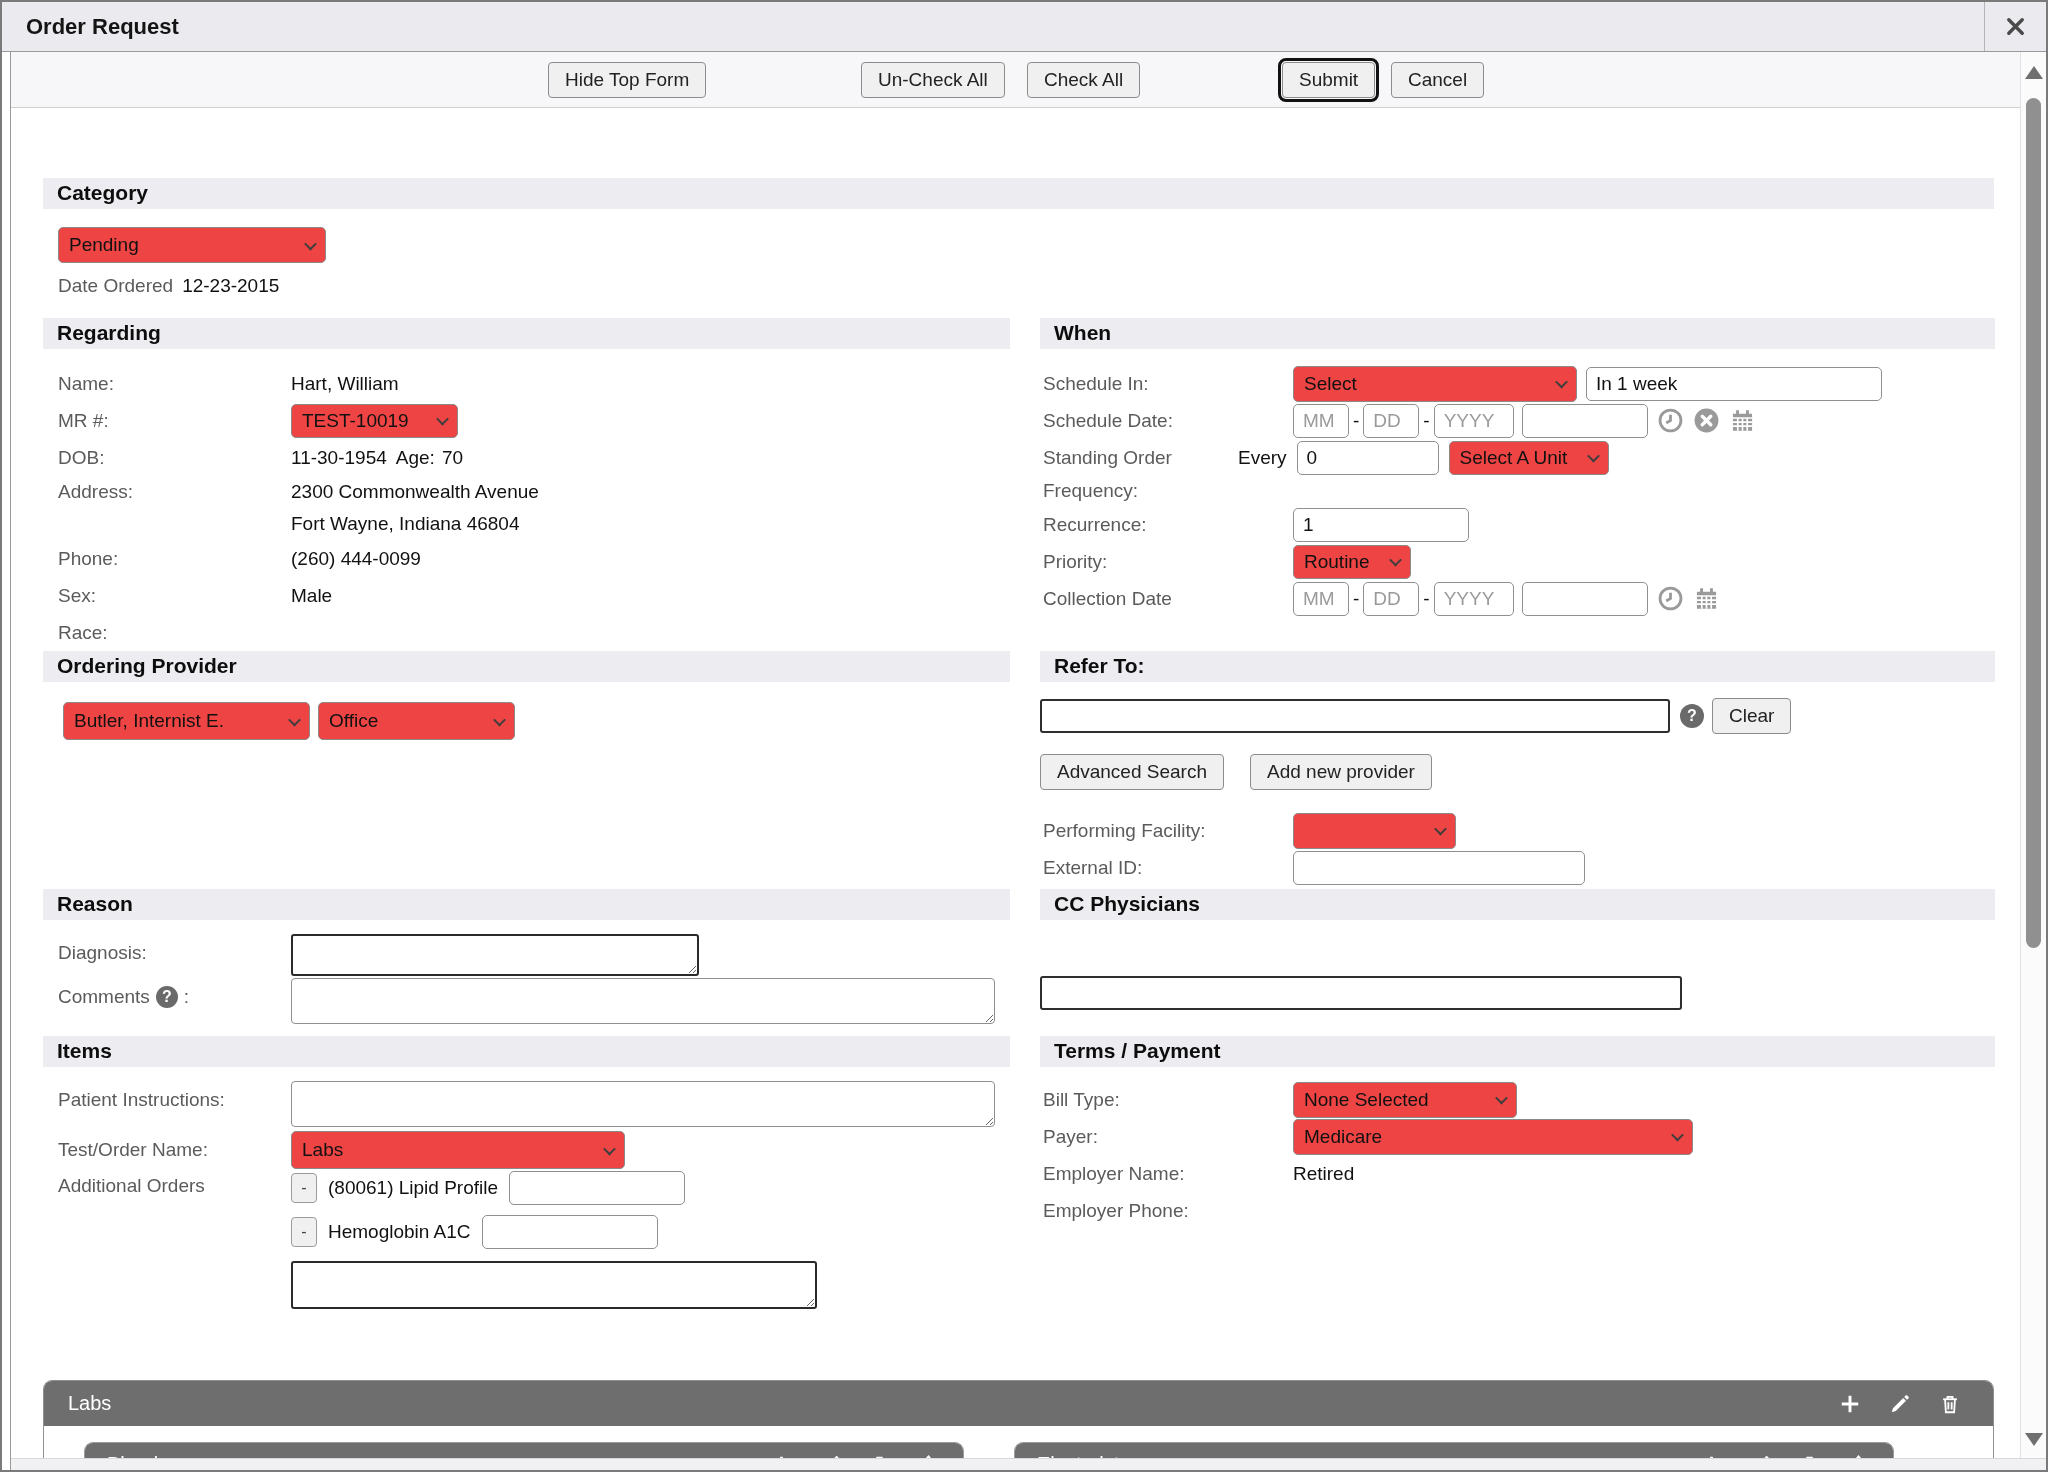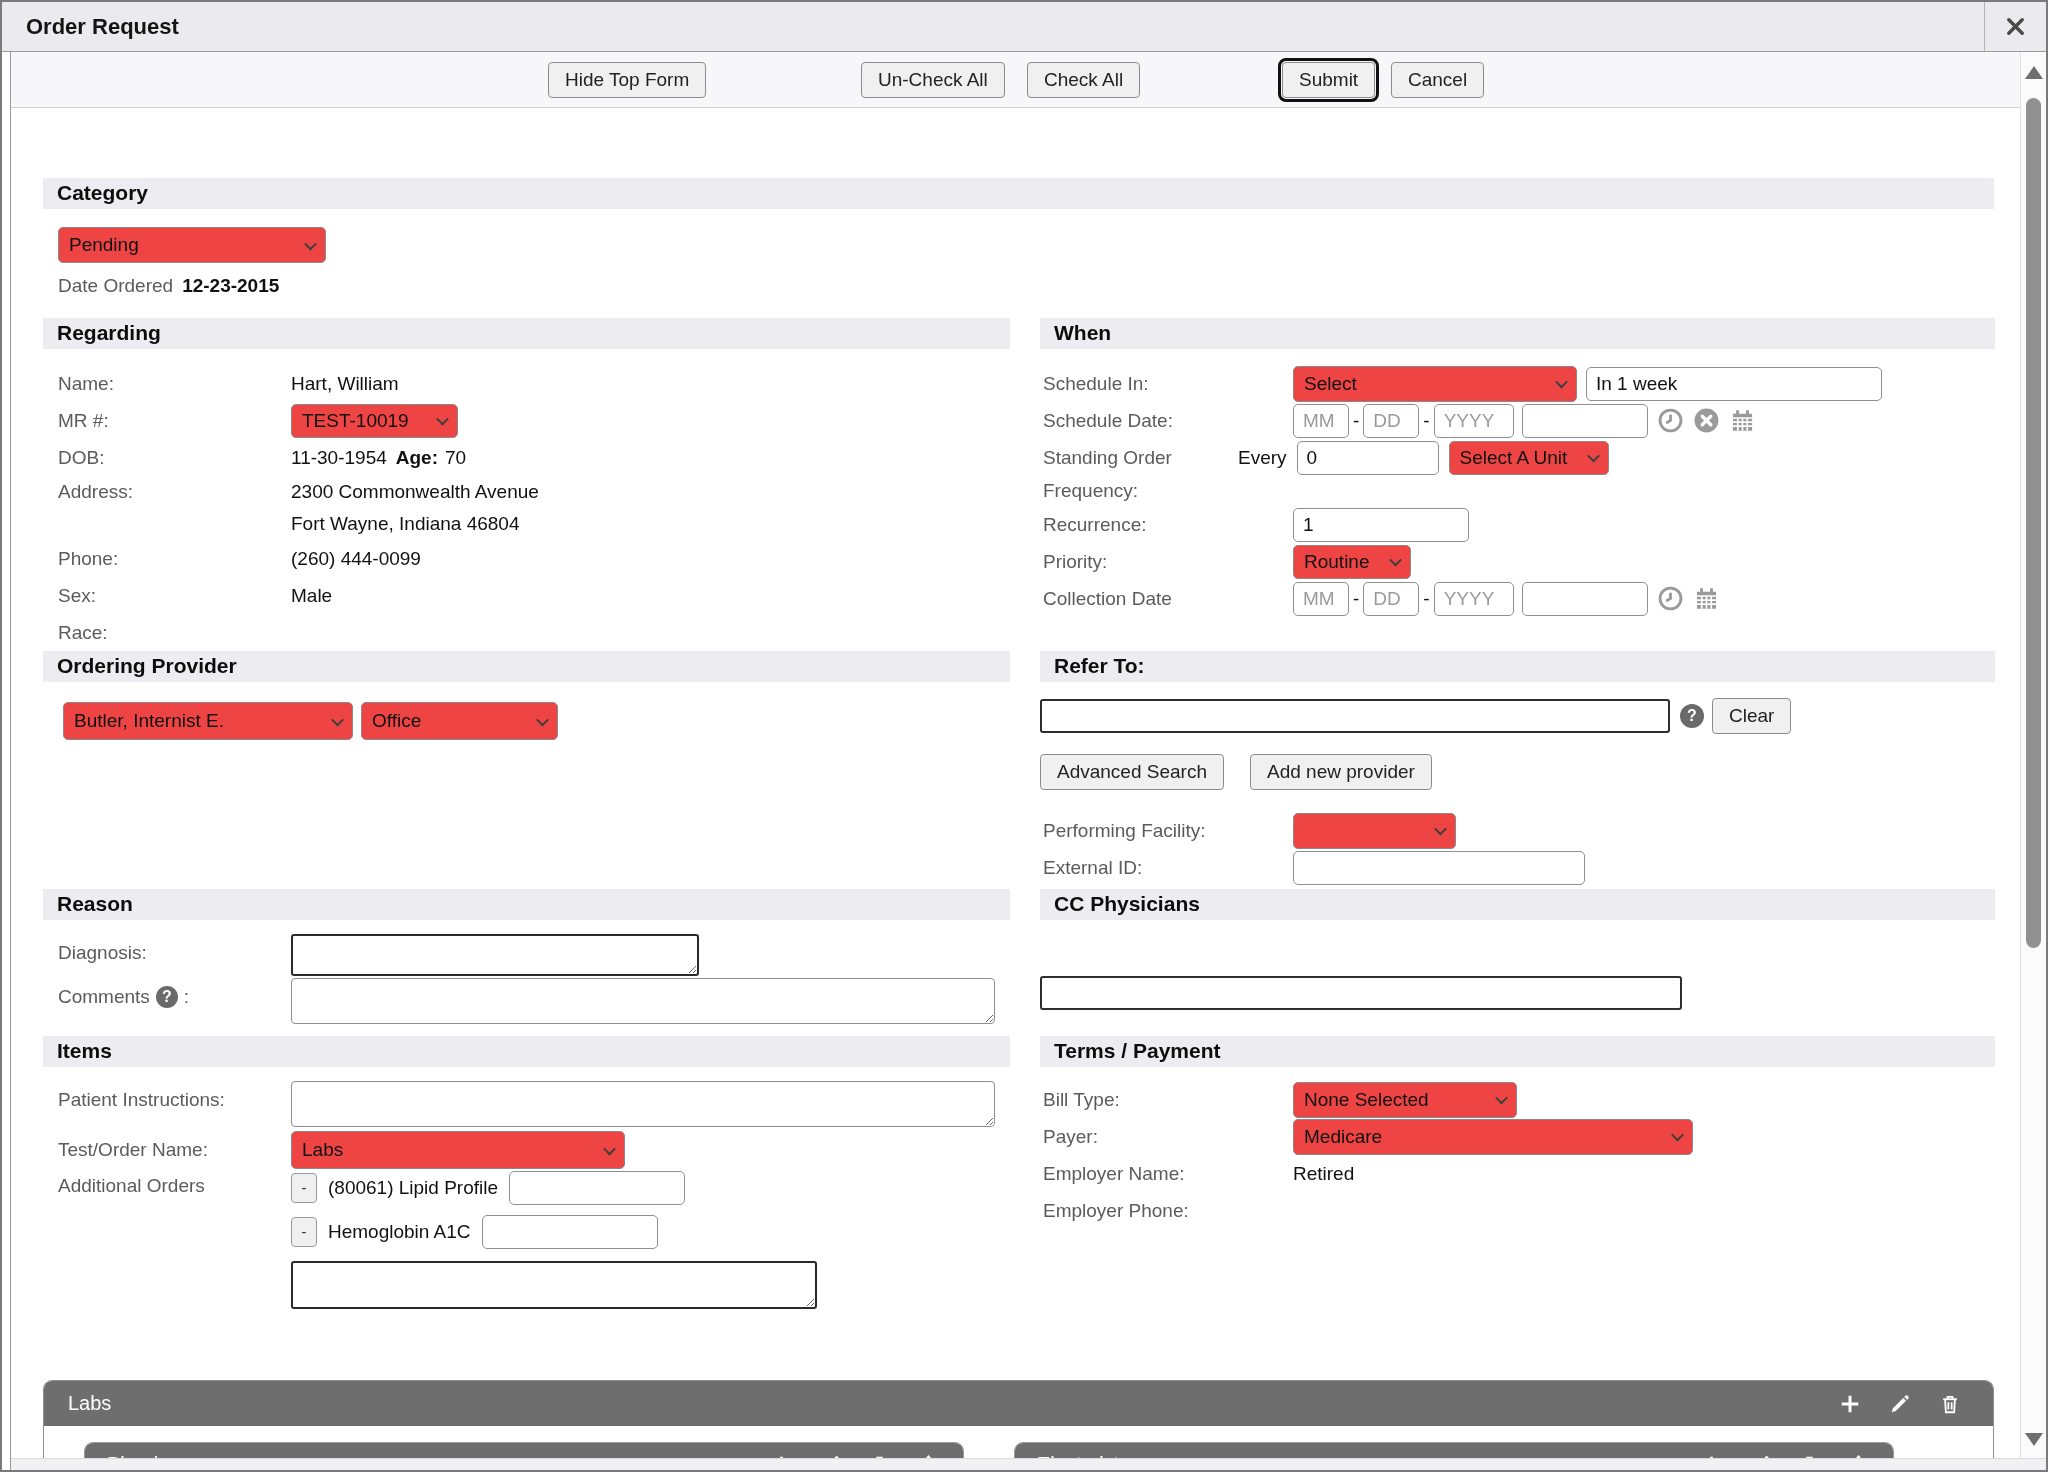--- a/index.html
+++ b/index.html
@@ -30,21 +30,21 @@
   .cols { display:grid; grid-template-columns:967px 955px; column-gap:30px; margin:0 26px 0 32px; }
   .cell { min-width:0; }
   .rh1 { min-height:318px; } .rh2 { min-height:238px; } .rh3 { min-height:147px; } .rh4 { min-height:326px; }
 
   .frow { display:flex; align-items:center; min-height:37px; padding-left:15px; }
   .frow.top { align-items:flex-start; }
   .lbl { color:#5b5b5b; flex:0 0 233px; }
   .lbl.wide { flex:0 0 250px; }
   .lbl.auto { flex:0 0 auto; }
   .val { color:#111; }
-  .b { font-weight:bold;text-align:center; }
+  .b { font-weight:normal;text-align:center; }
 
   
   .sel { display:inline-flex; align-items:center; justify-content:space-between; background:#ef4444; border:1.5px solid #8a8a8a; border-radius:5px; height:36px; padding:0 10px 0 10px; cursor:pointer; color:#111; }
   .chev { width:9px; height:9px; border-right:2px solid #3e3e3e; border-bottom:2px solid #3e3e3e; transform:rotate(45deg) translate(-1px,-1px); margin-left:12px; flex:0 0 auto; }
 
   
   .inp { border:1.5px solid #8f8f8f; border-radius:5px; height:34px; font-family:inherit; font-size:19px; color:#111; padding:0 9px; background:#fff; }
   .inp::placeholder { color:#9a9a9a; }
   .inp.dark { border:2px solid #2e2e2e; border-radius:3px; }
   .ta { border:1.5px solid #8f8f8f; border-radius:4px; font-family:inherit; font-size:19px; color:#111; padding:4px 8px; background:#fff; }
@@ -283,21 +283,21 @@
                     <use href="#i-cal"></use>
                   </svg>
                 </span>
             </div>
           </div>
         </div>
 
         <div class="cell rh2">
           <div class="sech">Ordering Provider</div>
           <div style="margin-top:20px;padding-left:20px;display:flex;gap:8px;">
-            <div class="sel" style="width:290px;height:38px">
+            <div class="sel" style="width:247px;height:38px">
               <span>Butler, Internist E.</span>
               <span class="chev"></span>
             </div>
             <div class="sel" style="width:197px;height:38px">
               <span>Office</span>
               <span class="chev"></span>
             </div>
           </div>
         </div>
 

